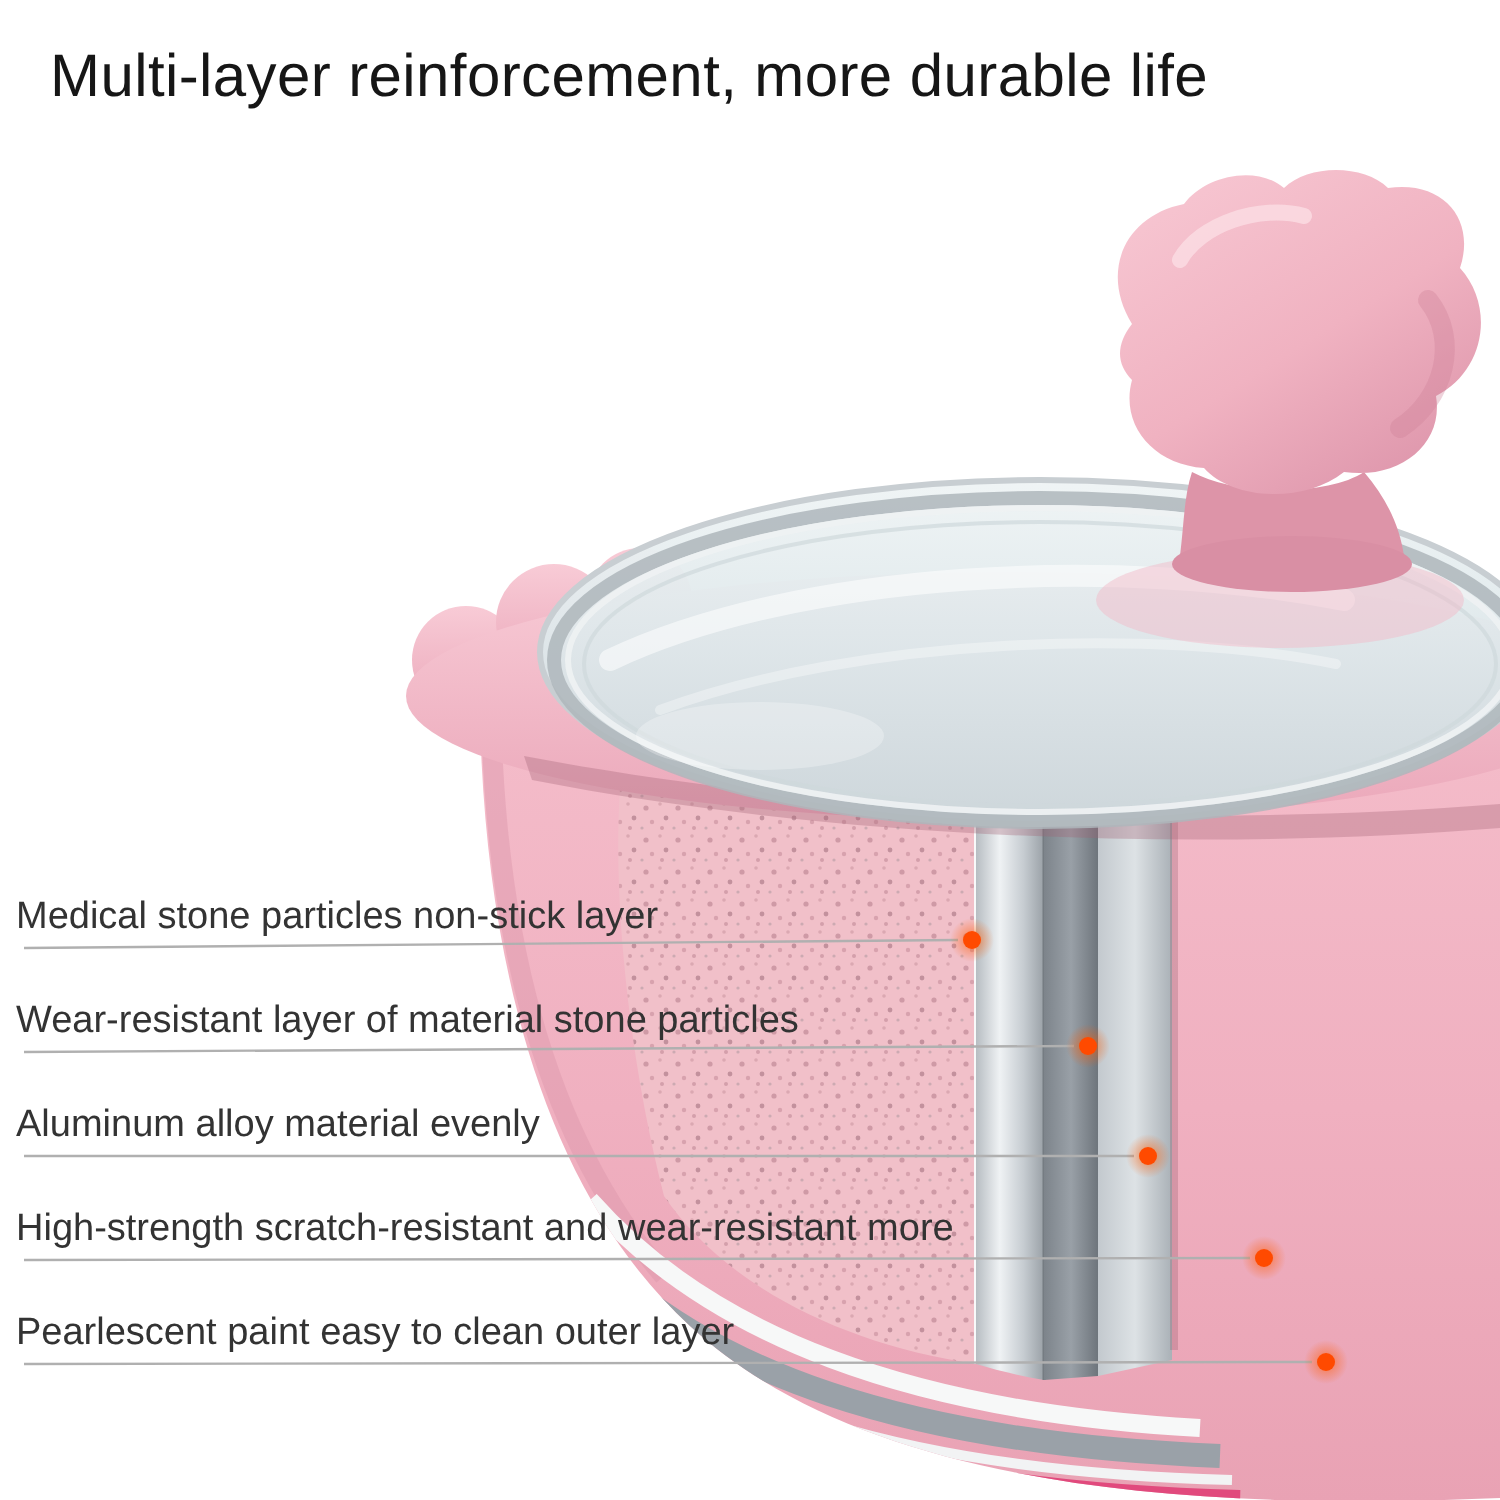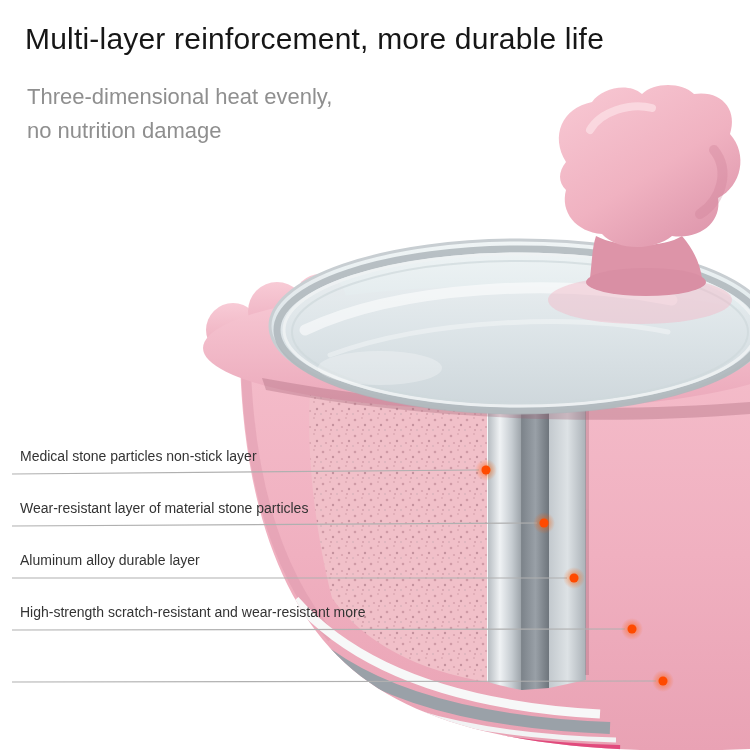--- a/index.html
+++ b/index.html
@@ -11,22 +11,22 @@
     position:absolute; left:25px; top:22px; z-index:2;
     font-size:30px; font-weight:400; letter-spacing:0.2px;
     color:var(--title-text,#161616); white-space:nowrap;
   }
   .subtitle {
     position:absolute; left:27px; top:80px; z-index:2;
     font-size:22px; line-height:34px;
     color:var(--subtitle-text,#8f8f8f);
   }
   .callout {
-    position:absolute; left:20px; z-index:2;
-    font-size:14px; color:var(--label-text,#333333); white-space:nowrap;
+    position:absolute; left:8px; z-index:2;
+    font-size:19px; color:var(--label-text,#333333); white-space:nowrap;
   }
   .c0{top:448px}.c1{top:500px}.c2{top:552px}.c3{top:604px}.c4{top:656px}
 </style>
 </head>
 <body>
 
 <div class="stage">
 
   <svg class="pot" width="750" height="750" viewBox="0 0 750 750" aria-hidden="true">
     <defs>
@@ -161,20 +161,20 @@
       </g>
       <g>
         <circle cx="663" cy="681" r="11" fill="url(#gDot)"></circle>
           <circle cx="663" cy="681" r="4.5" fill="#ff4a00"></circle>
       </g>
     </g>
   </svg>
 
   <h1 class="title">Multi-layer reinforcement, more durable life</h1>
 
-  <p class="subtitle"><span>Three-dimensional heat evenly,</span><br><span>no nutrition damage</span></p>
 
   <div class="callout c0">Medical stone particles non-stick layer</div>
   <div class="callout c1">Wear-resistant layer of material stone particles</div>
-  <div class="callout c2">Aluminum alloy durable layer</div>
+  <div class="callout c2">Aluminum alloy material evenly</div>
   <div class="callout c3">High-strength scratch-resistant and wear-resistant more</div>
+  <div class="callout c4">Pearlescent paint easy to clean outer layer</div>
 
 </div>
 
 </body></html>

